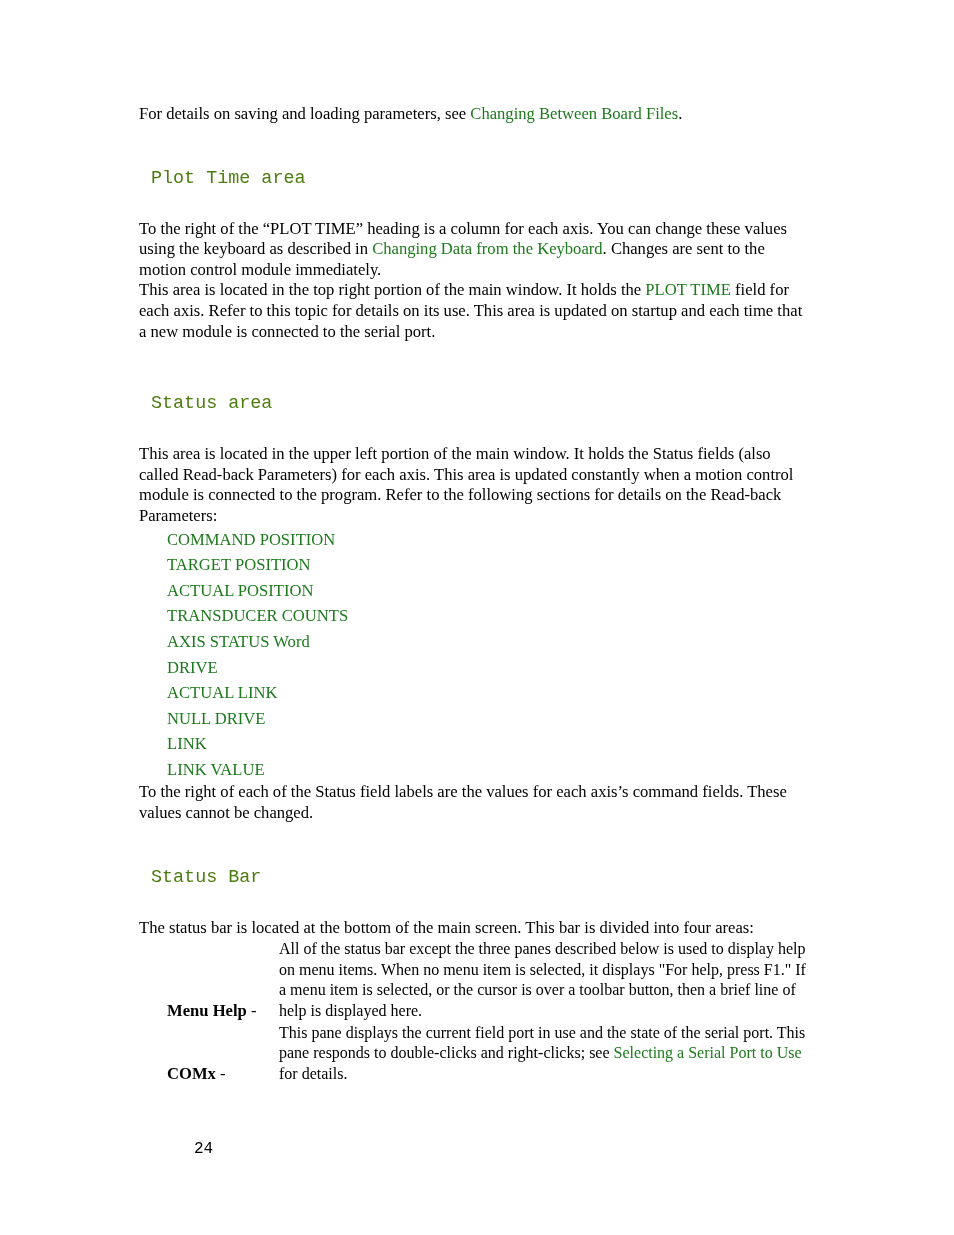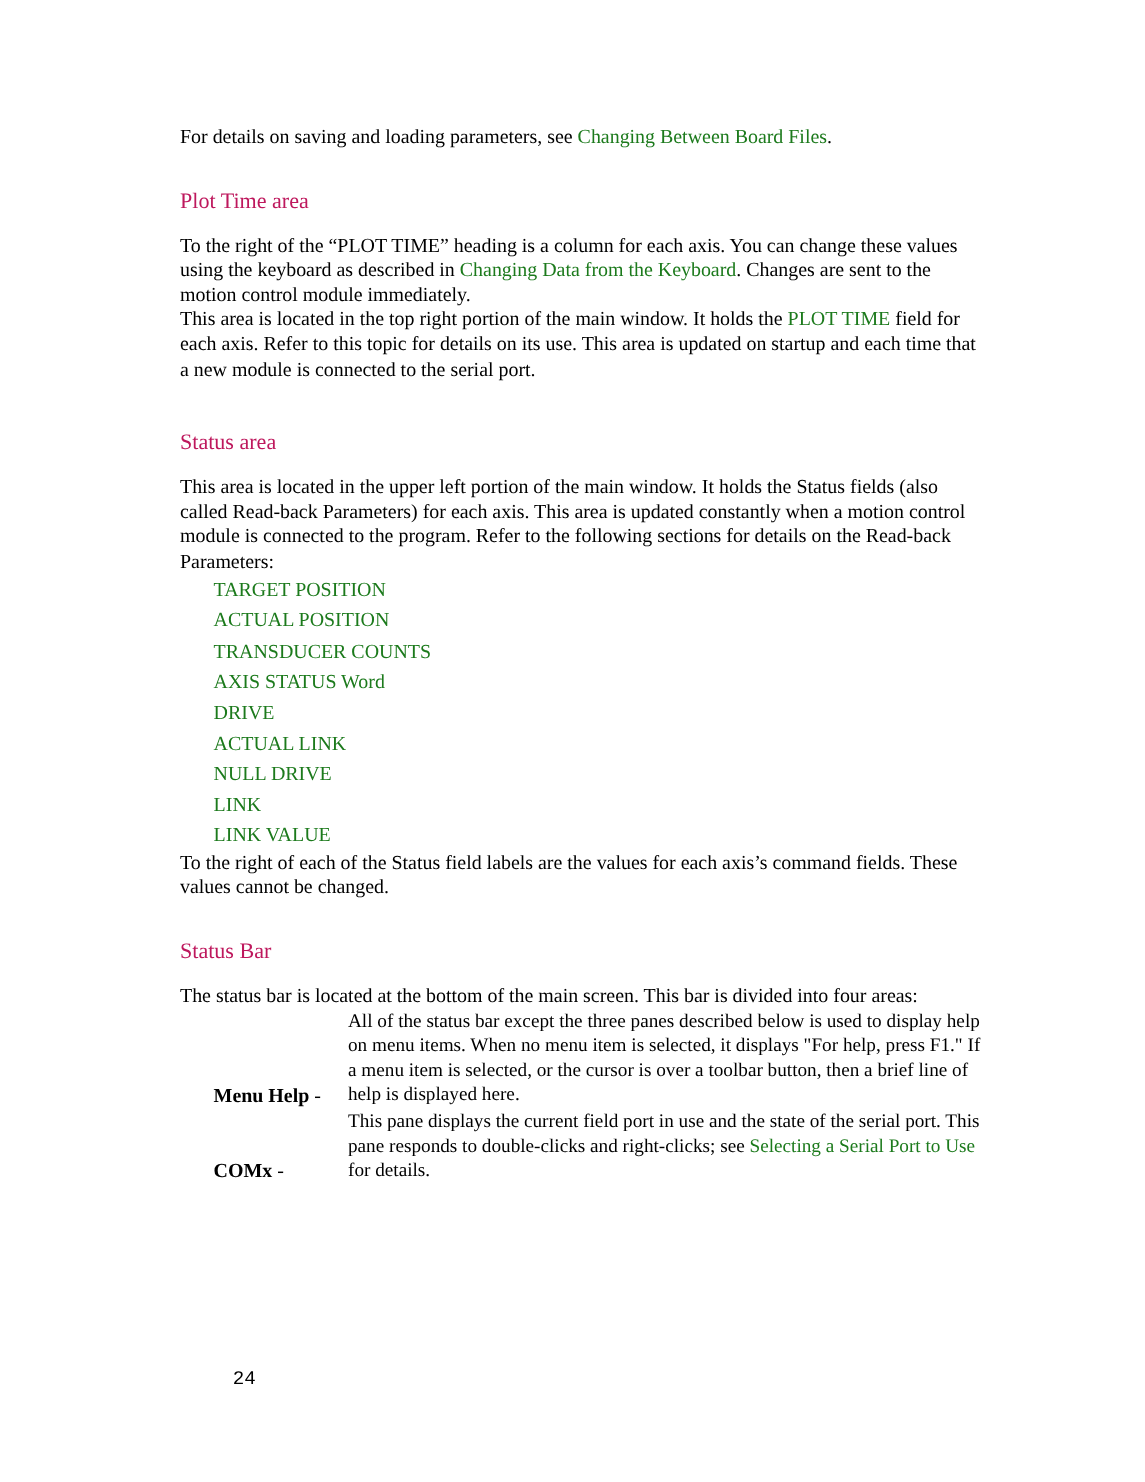--- a/index.html
+++ b/index.html
@@ -17,41 +17,41 @@
   }
   .page {
     position: absolute;
     left: 0;
     top: 0;
     width: 954px;
     height: 1235px;
   }
   .content {
     position: absolute;
-    left: 150px;
+    left: 139px;
     top: 104px;
     width: 672px;
   }
   p.body-text {
     font-family: "Liberation Serif", "DejaVu Serif", serif;
     font-size: 16.6px;
     line-height: 20.6px;
     margin: 0 0 0 0;
     text-align: left;
     color: #000000;
   }
   p.gap-after {
     margin-bottom: 8px;
   }
   h2.section-heading {
-    font-family: Liberation Serif, serif;
+    font-family: Liberation Mono, monospace;
     font-size: 18.4px;
     font-weight: normal;
-    color: #be185d;
-    margin: 0;
+    color: #4d7c0f;
+    margin: 12px;
     padding: 0;
     line-height: 22px;
   }
   .spacer-before-heading { height: 31px; }
   .spacer-after-heading { height: 17px; }
   .link {
     color: #1c7a1c;
   }
   ul.param-list {
     list-style: none;
@@ -130,20 +130,21 @@
 
     <div class="spacer-before-heading"></div>
 
     <h2 class="section-heading">Status area</h2>
 
     <div class="spacer-after-heading"></div>
 
     <p class="body-text">This area is located in the upper left portion of the main window.  It holds the Status fields (also called Read-back Parameters) for each axis.  This area is updated constantly when a motion control module is connected to the program.  Refer to the following sections for details on the Read-back Parameters:</p>
 
     <ul class="param-list">
+      <li>COMMAND POSITION</li>
       <li>TARGET POSITION</li>
       <li>ACTUAL POSITION</li>
       <li>TRANSDUCER COUNTS</li>
       <li>AXIS STATUS Word</li>
       <li>DRIVE</li>
       <li>ACTUAL LINK</li>
       <li>NULL DRIVE</li>
       <li>LINK</li>
       <li>LINK VALUE</li>
     </ul>

